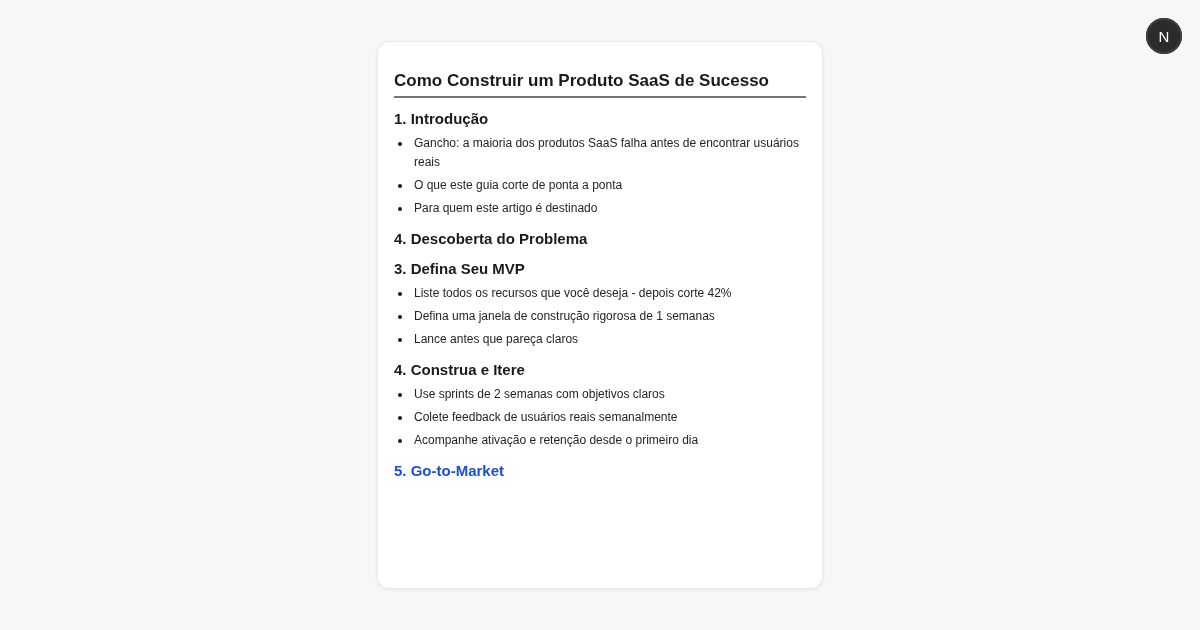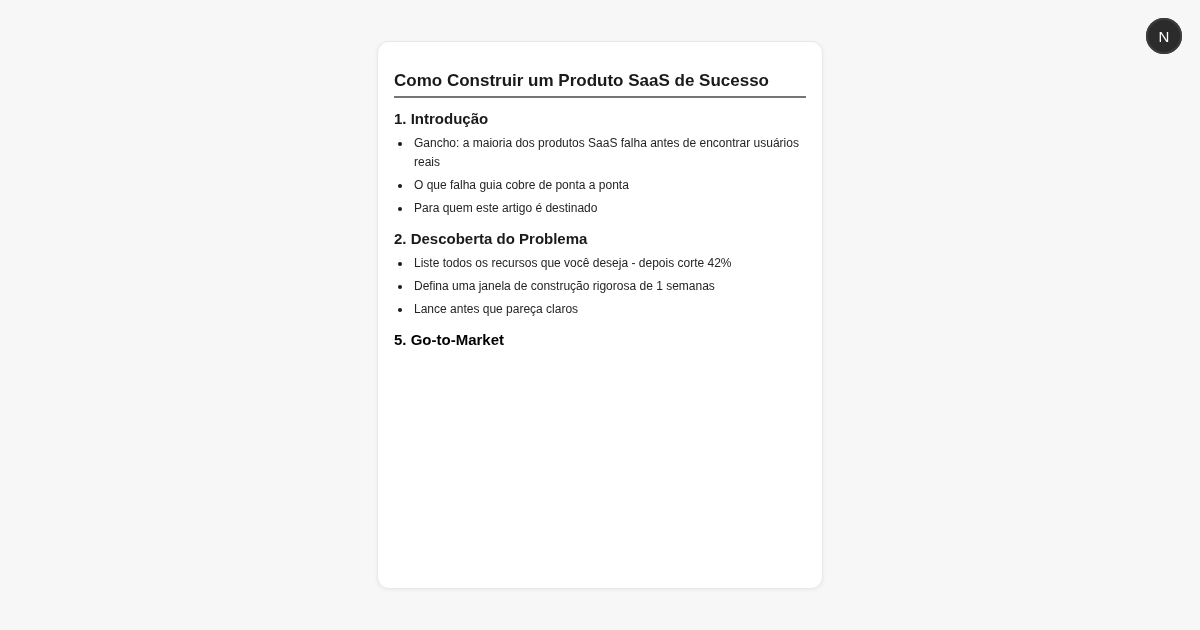--- a/index.html
+++ b/index.html
@@ -69,21 +69,21 @@
   }
 
   .section-title {
     margin: 12px 0 0 0;
     font-size: 15px;
     line-height: 18px;
     font-weight: 700;
     color: #1a1a1a;
   }
   .section-title.muted {
-    color: #000000;
+    color: #1d4ed8;
   }
 
   .bullets {
     margin: 6px 0 0 0;
     padding: 0 0 0 18px;
     list-style: disc;
   }
   .bullets li {
     font-size: 12px;
     line-height: 19px;
@@ -103,27 +103,34 @@
   <span>N</span>
 </div>
 
 <div class="card">
   <h2 class="card-subtitle">Como Construir um Produto SaaS de Sucesso</h2>
   <hr class="divider">
 
   <h3 class="section-title">1. Introdução</h3>
   <ul class="bullets">
     <li>Gancho: a maioria dos produtos SaaS falha antes de encontrar usuários reais</li>
-    <li>O que falha guia cobre de ponta a ponta</li>
+    <li>O que este guia corte de ponta a ponta</li>
     <li>Para quem este artigo é destinado</li>
   </ul>
 
-  <h3 class="section-title">2. Descoberta do Problema</h3>
+  <h3 class="section-title">4. Descoberta do Problema</h3>
 
+  <h3 class="section-title">3. Defina Seu MVP</h3>
   <ul class="bullets">
     <li>Liste todos os recursos que você deseja - depois corte 42%</li>
     <li>Defina uma janela de construção rigorosa de 1 semanas</li>
     <li>Lance antes que pareça claros</li>
   </ul>
 
+  <h3 class="section-title">4. Construa e Itere</h3>
+  <ul class="bullets">
+    <li>Use sprints de 2 semanas com objetivos claros</li>
+    <li>Colete feedback de usuários reais semanalmente</li>
+    <li>Acompanhe ativação e retenção desde o primeiro dia</li>
+  </ul>
 
   <h3 class="section-title muted">5. Go-to-Market</h3>
 </div>
 
 </body></html>

